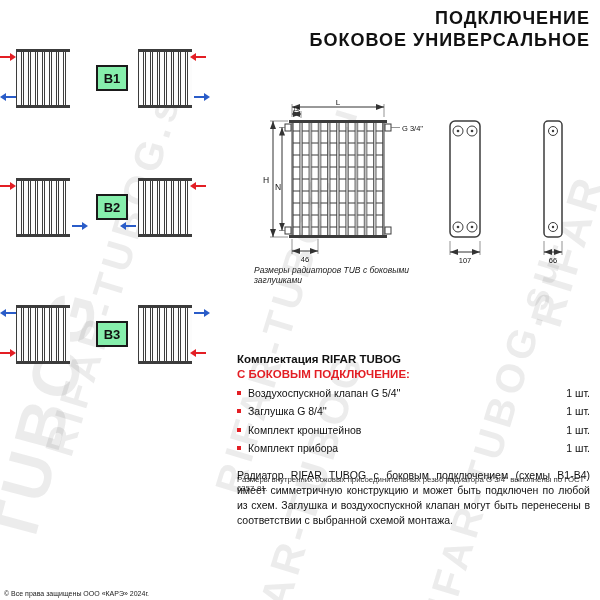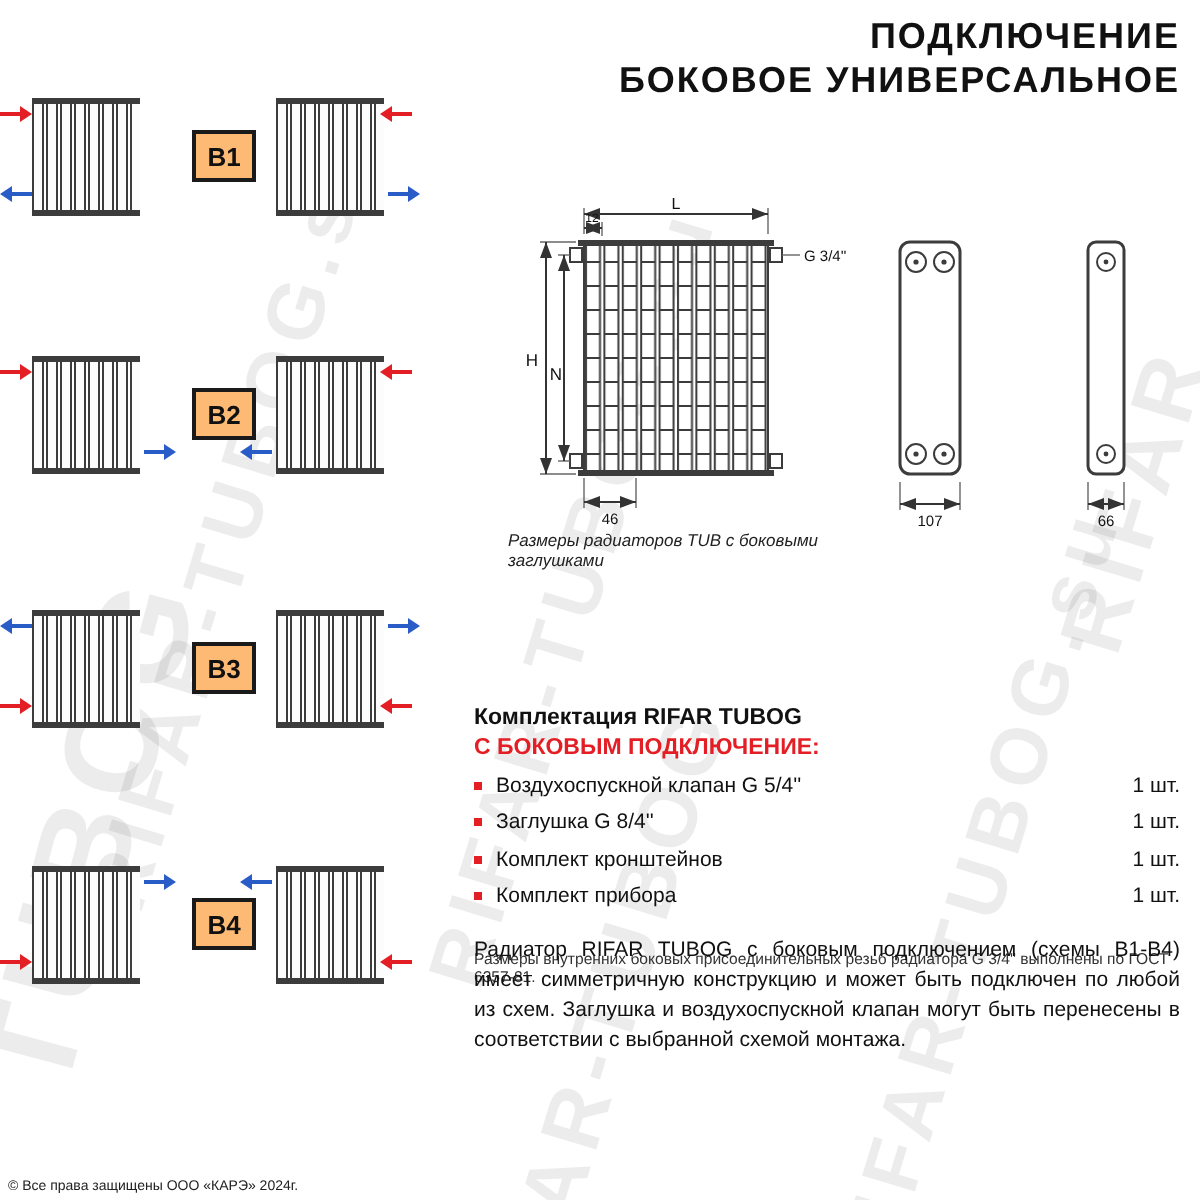--- a/index.html
+++ b/index.html
@@ -19,21 +19,21 @@
   
   .title{position:absolute;top:8px;right:10px;text-align:right;font-weight:700;
          font-size:18px;line-height:1.22;letter-spacing:1px}
 
   
   .scheme-row{position:absolute;left:0;width:212px;height:60px}
   .radiator{position:absolute;top:1px;width:54px;height:53px;
             border-top:3px solid #3c3c3c;border-bottom:3px solid #3c3c3c;
             background:repeating-linear-gradient(90deg,#3c3c3c 0 1px,#fcfcfc 1px 5px,#3c3c3c 5px 6px,#fff 6px 7px)}
   .scheme-label{position:absolute;left:96px;top:17px;width:28px;height:22px;border:2px solid #1a1a1a;
-                background:#fdba74;display:flex;align-items:center;justify-content:center;
+                background:#86efac;display:flex;align-items:center;justify-content:center;
                 font-size:13px;font-weight:700}
   .arr{position:absolute;width:10px;height:2.4px;background:currentColor}
   .arr::after{content:"";position:absolute;top:-2.8px;width:0;height:0;
               border-top:4px solid transparent;border-bottom:4px solid transparent}
   .dir-right::after{left:100%;border-left:6px solid currentColor}
   .dir-left::after{right:100%;border-right:6px solid currentColor}
   .red{color:var(--supply,#e31e24)}
   .blue{color:var(--return,#2a5cc8)}
 
   
@@ -101,29 +101,20 @@
   <div class="scheme-row" style="top:304px">
     <div class="radiator" style="left:16px"></div>
     <div class="radiator" style="left:138px"></div>
     <div class="scheme-label">B3</div>
     <i class="arr blue dir-left" style="left:6px;top:8px"></i>
     <i class="arr red dir-right" style="left:0;top:48px"></i>
     <i class="arr blue dir-right" style="left:194px;top:8px"></i>
     <i class="arr red dir-left" style="left:196px;top:48px"></i>
   </div>
 
-  <div class="scheme-row" style="top:432px">
-    <div class="radiator" style="left:16px"></div>
-    <div class="radiator" style="left:138px"></div>
-    <div class="scheme-label">B4</div>
-    <i class="arr blue dir-right" style="left:72px;top:8px"></i>
-    <i class="arr red dir-right" style="left:0;top:48px"></i>
-    <i class="arr blue dir-left" style="left:126px;top:8px"></i>
-    <i class="arr red dir-left" style="left:196px;top:48px"></i>
-  </div>
 
   <svg class="drawing" viewBox="0 0 336 185">
     <defs>
       <pattern id="tubes" x="40" width="9.2" height="12" patternUnits="userSpaceOnUse">
         <rect x="1" y="0" width="7" height="12" fill="#ffffff" stroke="#3c3c3c" stroke-width="1"></rect>
       </pattern>
       <marker id="dimarr" markerWidth="9" markerHeight="6" refX="8" refY="3" orient="auto-start-reverse">
         <path d="M0,0 L8,3 L0,6 Z" fill="#333"></path>
       </marker>
     </defs>

